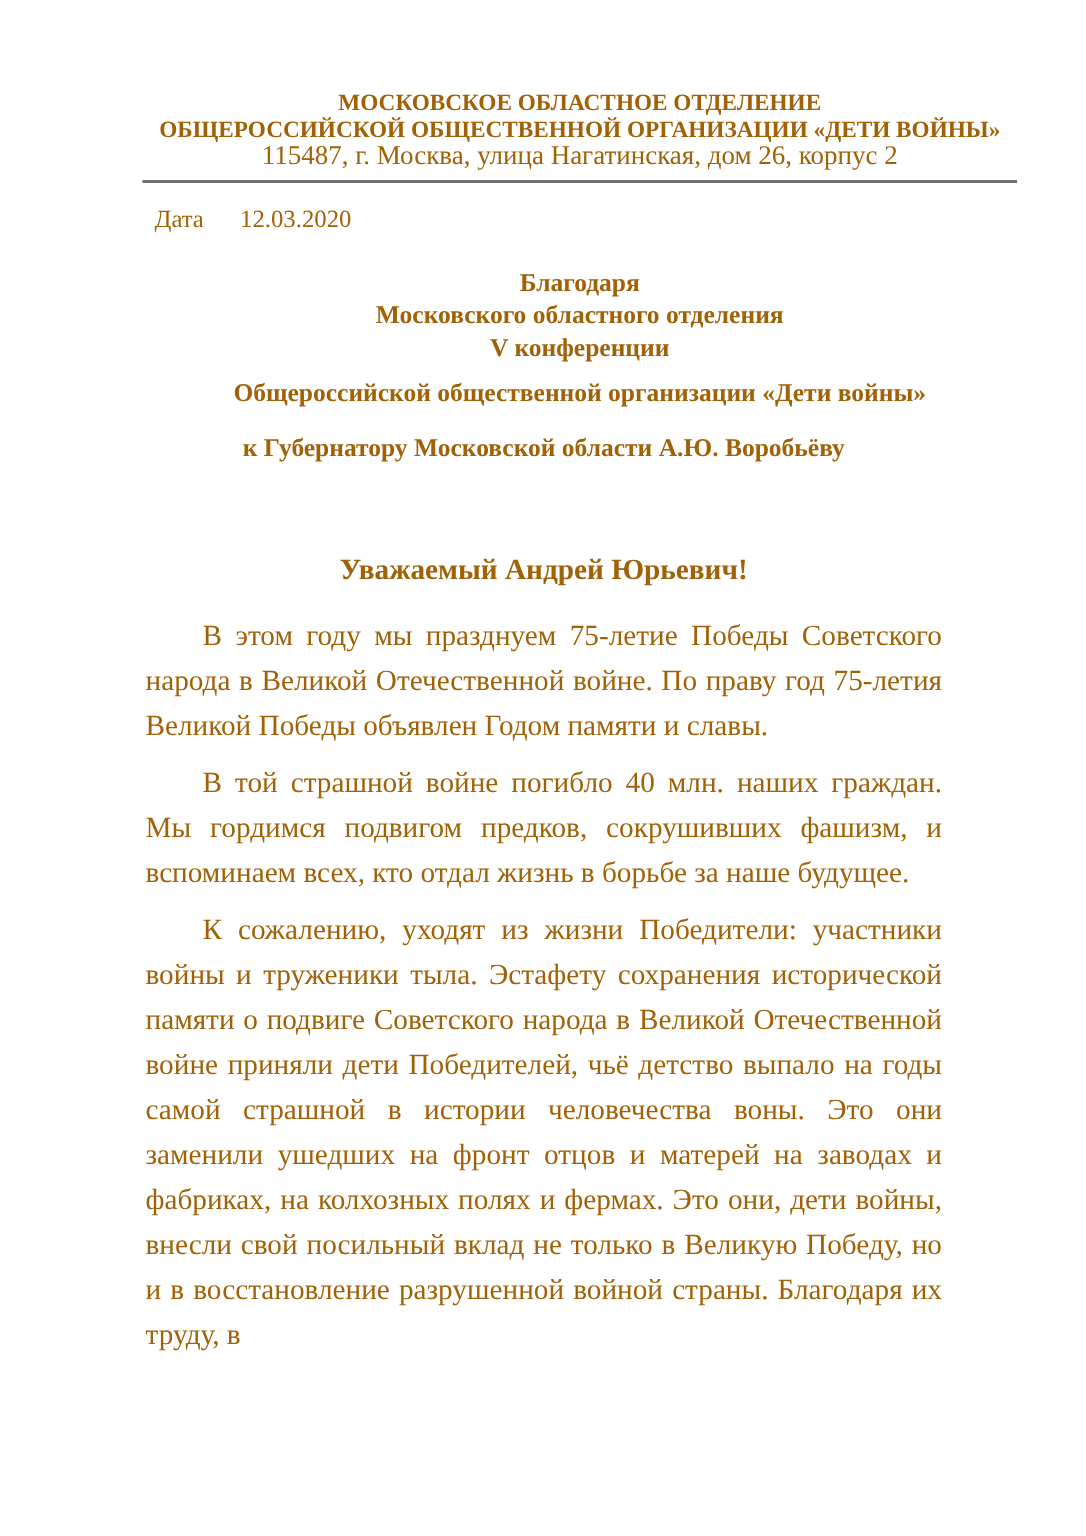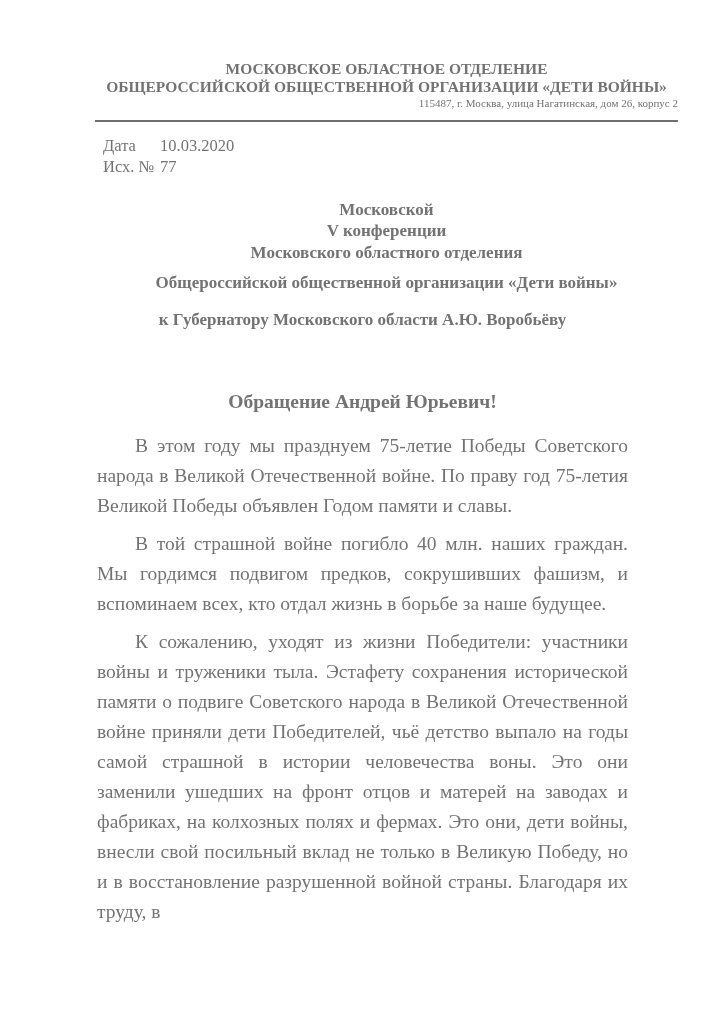--- a/index.html
+++ b/index.html
@@ -6,40 +6,39 @@
     margin: 0;
     padding: 0;
     background: #e8e8e8;
   }
   .page {
     position: relative;
     width: 724px;
     height: 1024px;
     margin: 0 auto;
     background: #ffffff;
-    color: #737373;
+    color: #a16207;
     font-family: "Liberation Serif", "DejaVu Serif", serif;
     overflow: hidden;
   }
   
   .letterhead {
     margin: 60px 46px 0 95px;
     text-align: center;
     padding-bottom: 7px;
     border-bottom: 2px solid #6f6f6f;
   }
   .letterhead .org {
     font-weight: bold;
     font-size: 15.5px;
     line-height: 17.5px;
   }
   .letterhead .contact {
-    font-size: 11px;
+    font-size: 18px;
     line-height: 17.5px;
-    text-align: right;
   }
   
   .meta {
     margin: 13px 96px 0 103px;
     font-size: 16.5px;
     line-height: 21px;
   }
   .meta-row { display: flex; }
   .meta-label { flex: 0 0 57px; }
   .meta-value { flex: 1; }
@@ -86,37 +85,33 @@
 
   <div class="letterhead">
     <div class="org">МОСКОВСКОЕ ОБЛАСТНОЕ ОТДЕЛЕНИЕ</div>
     <div class="org">ОБЩЕРОССИЙСКОЙ ОБЩЕСТВЕННОЙ ОРГАНИЗАЦИИ «ДЕТИ ВОЙНЫ»</div>
     <div class="contact">115487, г. Москва, улица Нагатинская, дом 26, корпус 2</div>
   </div>
 
   <div class="meta">
     <div class="meta-row">
       <span class="meta-label">Дата</span>
-      <span class="meta-value">10.03.2020</span>
-    </div>
-    <div class="meta-row">
-      <span class="meta-label">Исх. №</span>
-      <span class="meta-value">77</span>
+      <span class="meta-value">12.03.2020</span>
     </div>
   </div>
 
   <div class="title-block">
-    <div>Московской</div>
+    <div>Благодаря</div>
+    <div>Московского областного отделения</div>
     <div>V конференции</div>
-    <div>Московского областного отделения</div>
     <div class="title-line4">Общероссийской общественной организации «Дети войны»</div>
   </div>
-  <div class="title-line5">к Губернатору Московского области А.Ю. Воробьёву</div>
+  <div class="title-line5">к Губернатору Московской области А.Ю. Воробьёву</div>
 
-  <div class="salutation">Обращение Андрей Юрьевич!</div>
+  <div class="salutation">Уважаемый Андрей Юрьевич!</div>
 
   <div class="body-text">
     <p>В этом году мы празднуем 75-летие Победы Советского народа в Великой Отечественной войне. По праву год 75-летия Великой Победы объявлен Годом памяти и славы.</p>
     <p>В той страшной войне погибло 40 млн. наших граждан. Мы гордимся подвигом предков, сокрушивших фашизм, и вспоминаем всех, кто отдал жизнь в борьбе за наше будущее.</p>
     <p>К сожалению, уходят из жизни Победители: участники войны и труженики тыла. Эстафету сохранения исторической памяти о подвиге Советского народа в Великой Отечественной войне приняли дети Победителей, чьё детство выпало на годы самой страшной в истории человечества воны. Это они заменили ушедших на фронт отцов и матерей на заводах и фабриках, на колхозных полях и фермах. Это они, дети войны, внесли свой посильный вклад не только в Великую Победу, но и в восстановление разрушенной войной страны. Благодаря их труду, в</p>
   </div>
 
 </div>
 
 </body></html>

